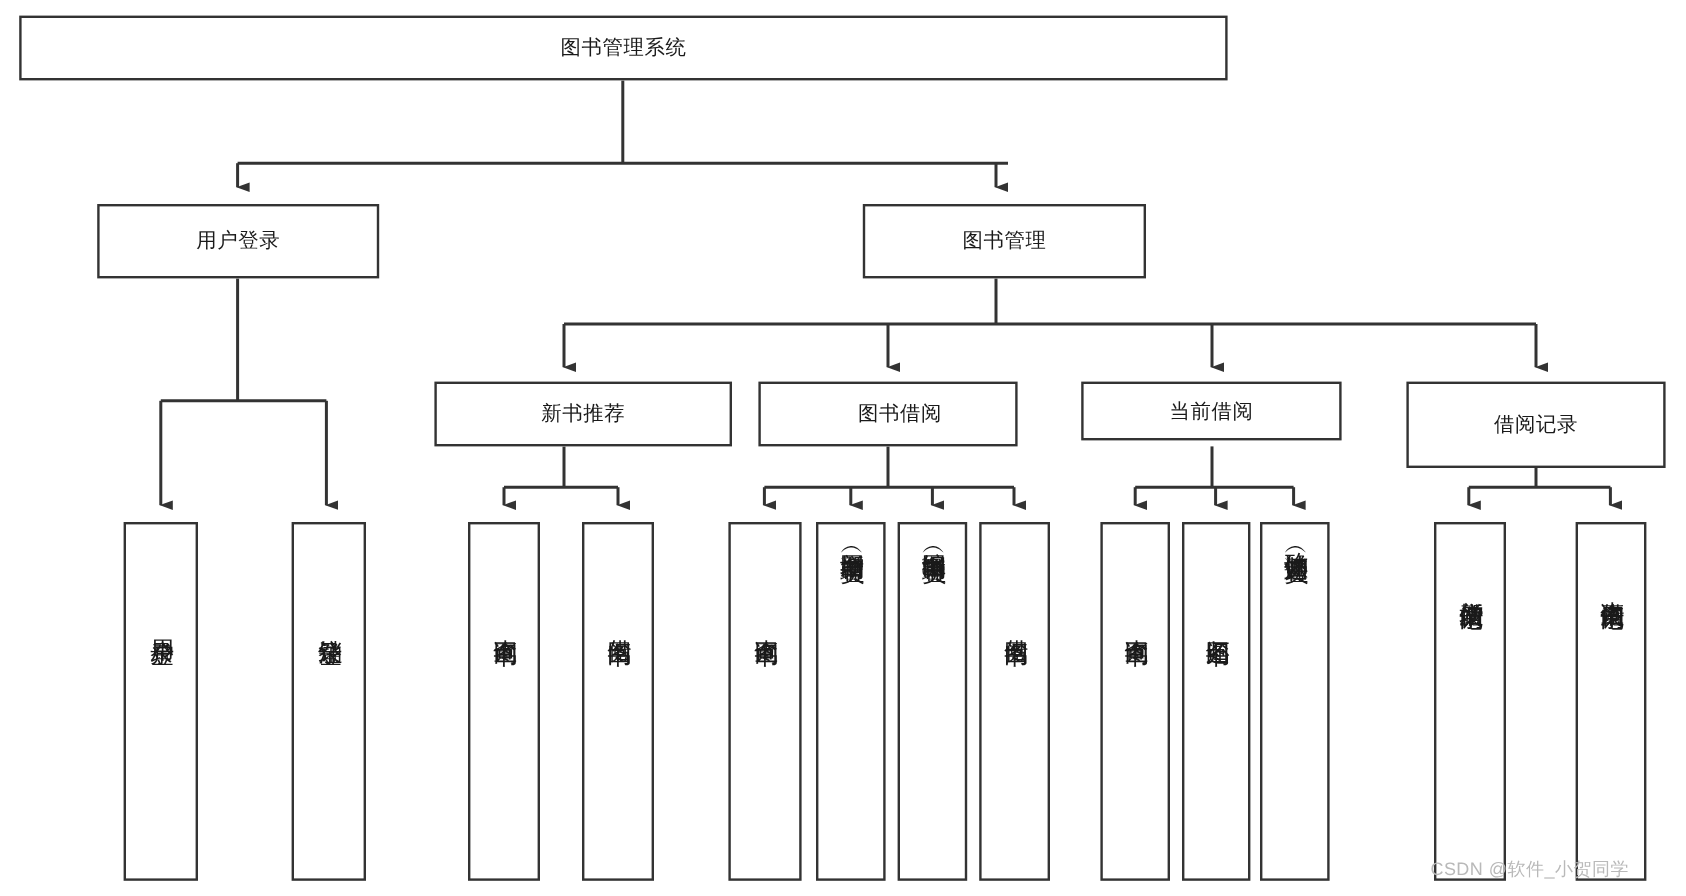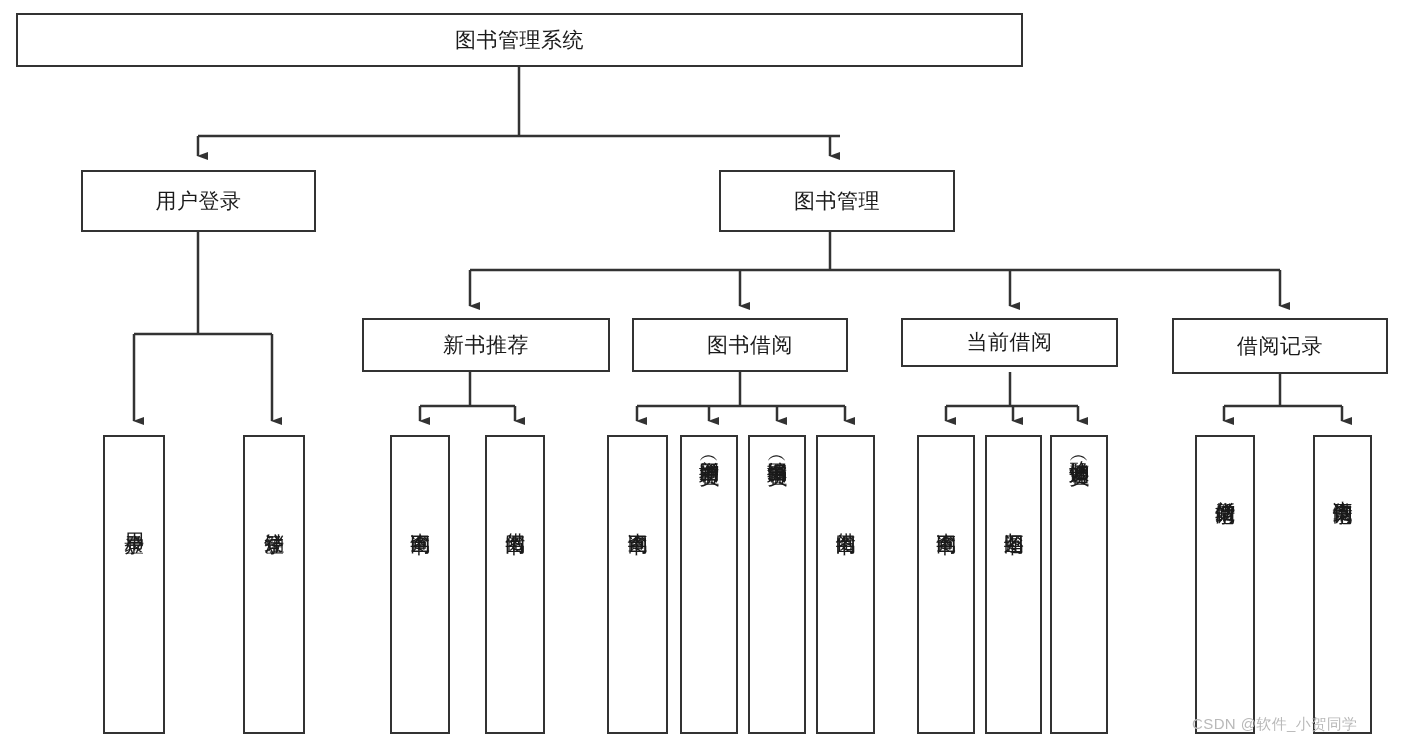--- a/index.html
+++ b/index.html
@@ -32,21 +32,21 @@
     position: absolute;
     box-sizing: border-box;
     border: 2px solid #333333;
     background: #ffffff;
     display: flex;
     align-items: center;
     justify-content: center;
     color: #1a1a1a;
   }
   .node-label-h {
-    font-size: 21px;
+    font-size: 17px;
     line-height: 1.25;
     letter-spacing: 0.5px;
     white-space: nowrap;
     text-align: center;
   }
   .node-label-v {
     font-size: 20px;
     line-height: 1.28;
     letter-spacing: 1px;
     writing-mode: vertical-rl;
@@ -140,21 +140,21 @@
   </div>
 
   <div class="node-box" style="left:632px; top:318px; width:216px; height:54px;padding-left:20px;">
     <span class="node-label-h">图书借阅</span>
   </div>
 
   <div class="node-box" style="left:901px; top:318px; width:217px; height:49px;">
     <span class="node-label-h">当前借阅</span>
   </div>
 
-  <div class="node-box" style="left:1172px; top:318px; width:216px; height:56px;">
+  <div class="node-box" style="left:1172px; top:318px; width:216px; height:72px;">
     <span class="node-label-h">借阅记录</span>
   </div>
 
   <div class="node-box leaf-box" style="left:103px; top:435px; width:62px; height:299px; padding-top:80px;">
     <span class="node-label-v">用户登录</span>
   </div>
 
   <div class="node-box leaf-box" style="left:243px; top:435px; width:62px; height:299px; padding-top:80px;">
     <span class="node-label-v">注销登录</span>
   </div>

